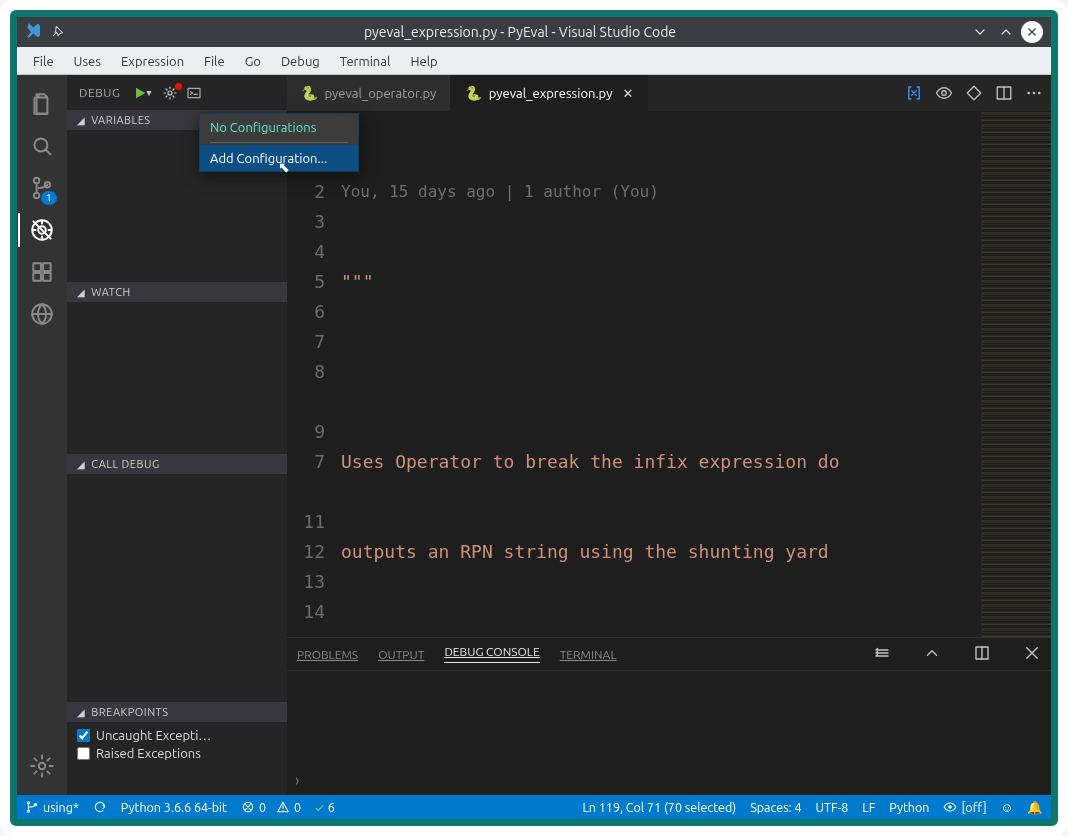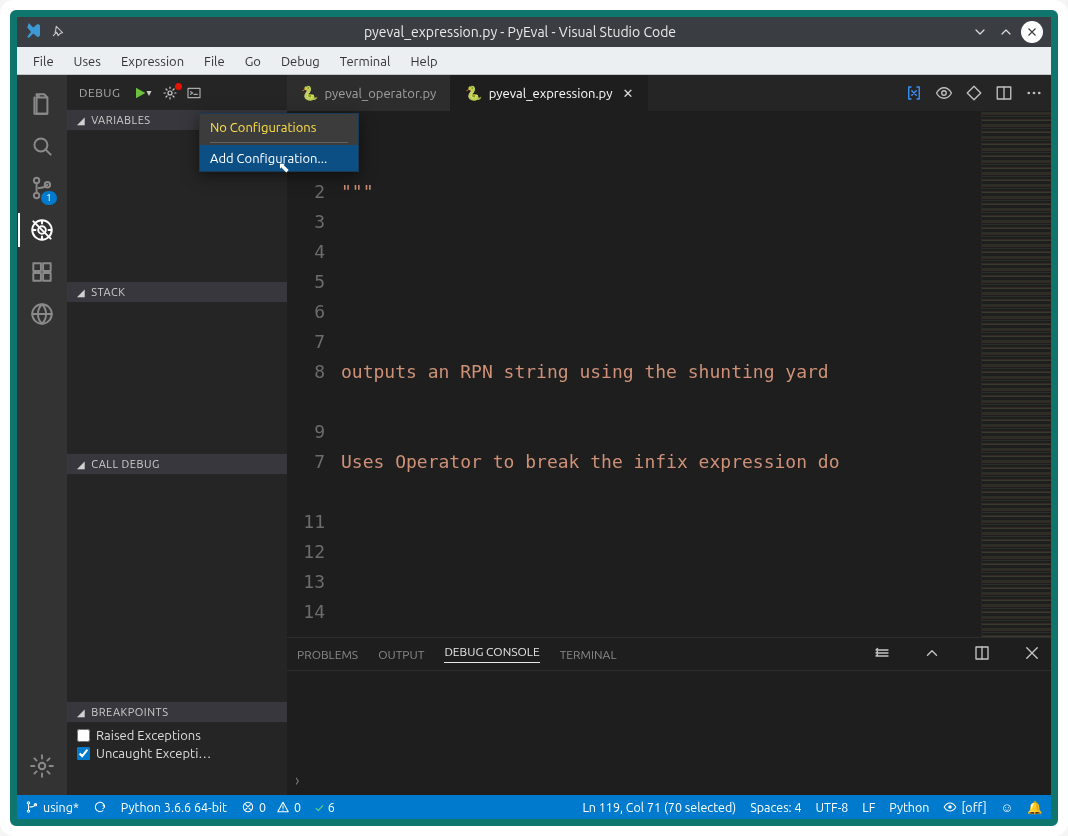--- a/index.html
+++ b/index.html
@@ -46,21 +46,21 @@
   .sec-variables { height: 152px; }
   .sec-watch { height: 152px; }
   .sec-callstack { height: 228px; }
   .sec-breakpoints { padding: 4px 8px; }
   .bp-row { display:flex; align-items:center; padding:2px 2px; font-size:13px; color:#ddd;}
   .bp-row input { margin-right:6px; accent-color:#007acc;}
   .bp-row .trunc { white-space:nowrap; overflow:hidden; text-overflow:ellipsis; max-width:170px; }
 
   
   .config-dd { position:absolute; left:183px; top:74px; width:160px; background:#3c3c3c; border:1px solid #1b3a57; box-shadow:0 4px 14px rgba(0,0,0,.5); z-index:50; font-size:13px; }
-  .config-dd .dd-item { padding:6px 10px; color:#fde047; }
+  .config-dd .dd-item { padding:6px 10px; color:#5eead4; }
   .config-dd .dd-sep { height:1px; background:#616161; margin:2px 10px;}
   .config-dd .dd-item.sel { background:#0b4f84; color:#fff; }
   .config-dd .cursor { position:absolute; left:78px; bottom:-4px; font-size:14px; color:#fff; }
 
   
   .editorarea { flex:1; display:flex; flex-direction:column; background:#1e1e1e; min-width:0; position:relative;}
   .tabs { height:36px; background:#252526; display:flex; align-items:stretch; }
   .tab { display:flex; align-items:center; padding:0 14px; color:#a0a0a0; font-size:13px; border-right:1px solid #1e1e1e; background:#2d2d2d; cursor:pointer; white-space:nowrap;}
   .tab .picon { color:#4f8fc3; margin-right:6px; font-size:14px;}
   .tab.active { background:#1e1e1e; color:#fff; }
@@ -82,21 +82,21 @@
 
   .minimap { width:70px; background:#1e1e1e; border-left:1px solid #2a2a2a; background-image:
     repeating-linear-gradient(0deg, rgba(90,140,90,.25) 0 1px, transparent 1px 4px),
     repeating-linear-gradient(0deg, rgba(150,100,70,.25) 0 2px, transparent 2px 6px);
     opacity:.7;
   }
 
   
   .panel { height:158px; background:#1e1e1e; border-top:1px solid #2d2d2d; display:flex; flex-direction:column;}
   .panel-tabs { height:32px; display:flex; align-items:center; padding:0 10px; gap:20px; color:#8a8a8a; font-size:12px;}
-  .panel-tabs span { cursor:pointer; }
+  .panel-tabs span { cursor:pointer;text-decoration:underline; }
   .panel-tabs .active { color:#e7e7e7; border-bottom:1px solid #e7e7e7; padding-bottom:4px;}
   .panel-tabs .pspacer { flex:1;}
   .panel-tabs .picon { color:#c5c5c5; }
   .panel-body { flex:1; display:flex; align-items:flex-end; padding:4px 8px 6px; color:#888; border-top:1px solid #2d2d2d;}
   .panel-body .chev { color:#7a7a7a; font-size:16px; }
 
   
   .statusbar { height:24px; background:#007acc; display:flex; align-items:center; color:#fff; font-size:12.5px; padding:0 8px 0 8px;}
   .statusbar .seg { display:flex; align-items:center; margin-right:14px; gap:4px; white-space:nowrap;}
   .statusbar .spacer { flex:1; }
@@ -231,42 +231,42 @@
       </div>
 
       <div class="section-hdr">
             <span class="arrow">◢</span>
             <span>VARIABLES</span>
           </div>
       <div class="section-body sec-variables"></div>
 
       <div class="section-hdr">
             <span class="arrow">◢</span>
-            <span>STACK</span>
+            <span>WATCH</span>
           </div>
       <div class="section-body sec-watch"></div>
 
       <div class="section-hdr">
             <span class="arrow">◢</span>
             <span>CALL DEBUG</span>
           </div>
       <div class="section-body sec-callstack"></div>
 
       <div class="section-hdr">
             <span class="arrow">◢</span>
             <span>BREAKPOINTS</span>
           </div>
       <div class="section-body sec-breakpoints">
         <div class="bp-row">
+          <input type="checkbox" checked="" style="">
+          <span class="trunc">Uncaught Excepti…</span>
+        </div>
+        <div class="bp-row">
           <input type="checkbox" style="">
           <span class="trunc">Raised Exceptions</span>
-        </div>
-        <div class="bp-row">
-          <input type="checkbox" checked="" style="">
-          <span class="trunc">Uncaught Excepti…</span>
         </div>
       </div>
     </div>
 
     <div class="editorarea">
 
       <div class="config-dd" style="position:absolute; left:-88px; top:38px;">
         <div class="dd-item">No Configurations</div>
         <div class="dd-sep"></div>
         <div class="dd-item sel">Add Configuration...</div>
@@ -332,24 +332,25 @@
             <div class="blame"></div>
             <div class="ln">9</div>
                 <div class="ln">7</div>
             <div class="blame"></div>
             <div class="ln">11</div>
                 <div class="ln">12</div>
                 <div class="ln">13</div>
                 <div class="ln">14</div>
           </div>
           <div class="lines">
+            <div class="row blame-text">You, 15 days ago | 1 author (You)</div>
             <div class="row"><span class="c-str">"""</span></div>
             <div class="row"><span class="c-str"></span></div>
+            <div class="row"><span class="c-str">Uses Operator to break the infix expression do</span></div>
             <div class="row"><span class="c-str">outputs an RPN string using the shunting yard </span></div>
-            <div class="row"><span class="c-str">Uses Operator to break the infix expression do</span></div>
             
             
             
             
             
             
             
             
             
             

